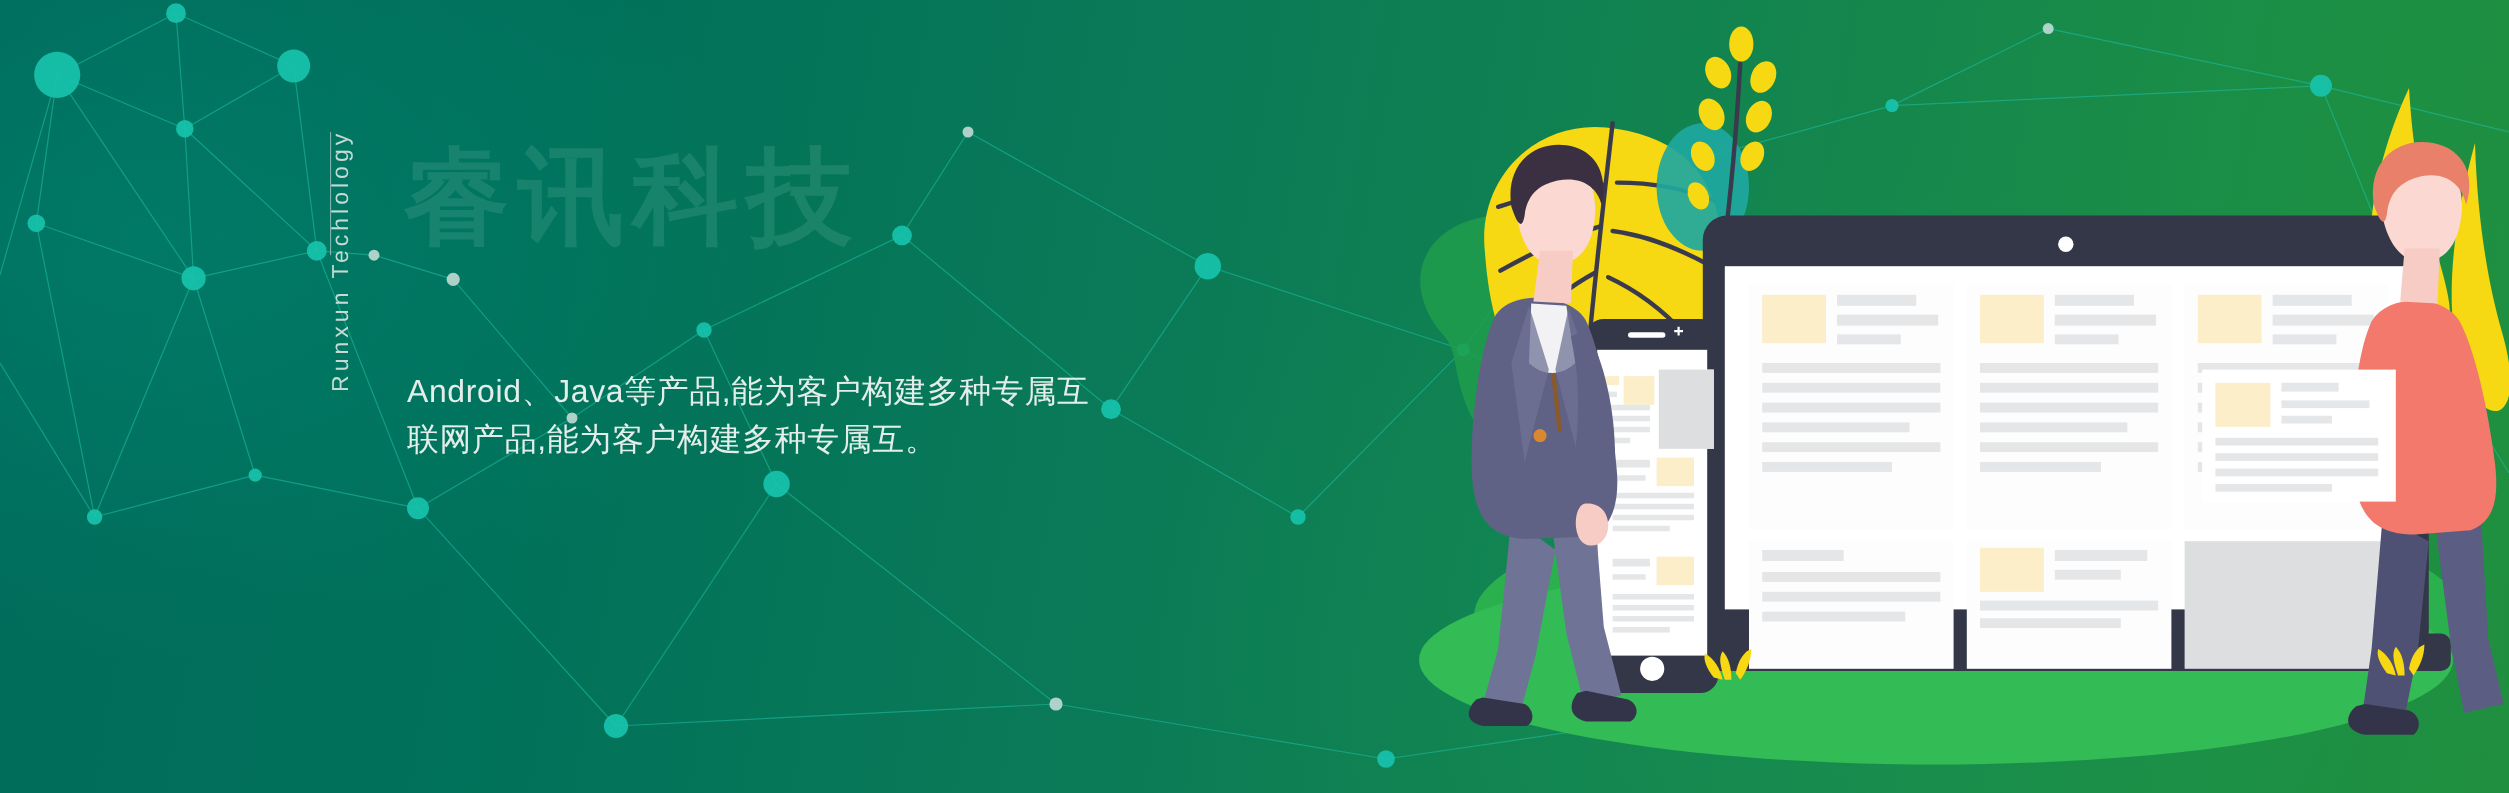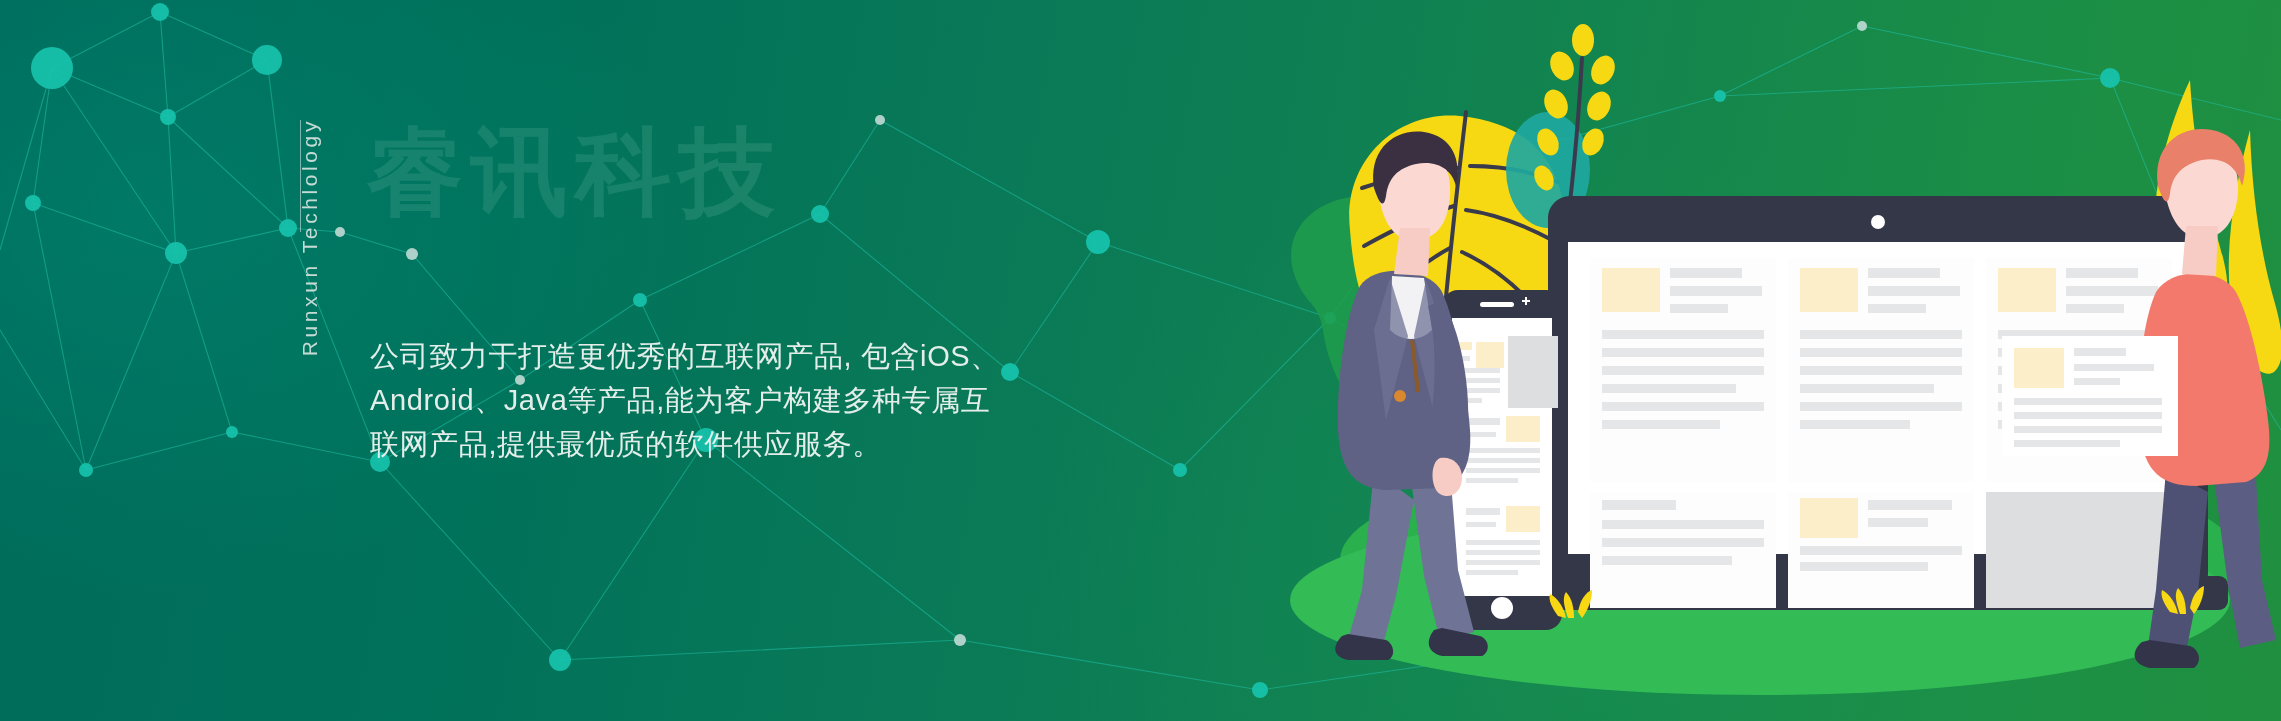--- a/index.html
+++ b/index.html
@@ -29,21 +29,21 @@
     width:420px;text-align:right;
     transform:rotate(-90deg);transform-origin:center center;
     color:#cfe0dc;font-size:21px;letter-spacing:3.6px;white-space:nowrap;
     font-weight:400;opacity:.95;
   }
   .ghost{
     position:absolute;left:367px;top:132px;
     font-size:96px;font-weight:700;letter-spacing:8px;
     color:rgba(180,230,215,.13);
     white-space:nowrap;line-height:1;
-    font-family:Liberation Mono, monospace;
+    font-family:Liberation Serif, serif;
   }
   .headline{
     position:absolute;left:368px;top:218px;
     font-size:80px;font-weight:700;letter-spacing:5px;
     color:#ffffff;white-space:nowrap;line-height:1;
     text-shadow:0 2px 6px rgba(0,0,0,.10);
   }
   .para{
     position:absolute;left:370px;top:334px;width:820px;
     color:#e3eeea;font-size:29px;line-height:1.52;
@@ -117,23 +117,22 @@
 
     <div class="vert-wrap">
       <div class="vert-line"></div>
       <div class="vert-text">Runxun Techlology</div>
     </div>
 
     <div class="ghost">睿讯科技</div>
 
 
     <div class="para">
-      <div>公司致力于打造更优秀的互联网产品, 包含iOS、</div>
       <div>Android、Java等产品,能为客户构建多种专属互</div>
-      <div>联网产品,提供最优质的软件供应服务。</div>
+      <div>联网产品,能为客户构建多种专属互。</div>
     </div>
   </div>
 
   <div class="illu">
 
     <svg width="991" height="721" viewBox="0 0 991 721">
 
       <path d="M18,300 C-20,250 10,200 70,196 C150,190 215,222 232,282
                C250,348 222,420 160,440 C96,462 52,398 40,360 C30,330 36,318 18,300 Z" fill="#1f9d4b" opacity="0.85"></path>
 

